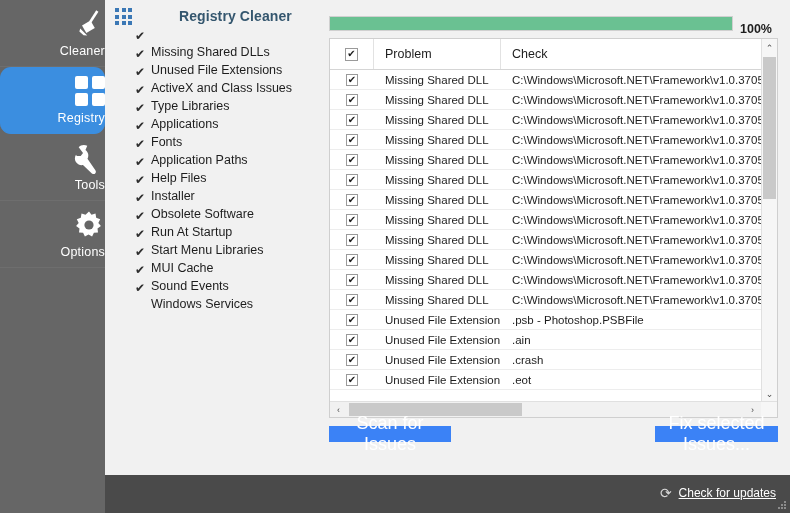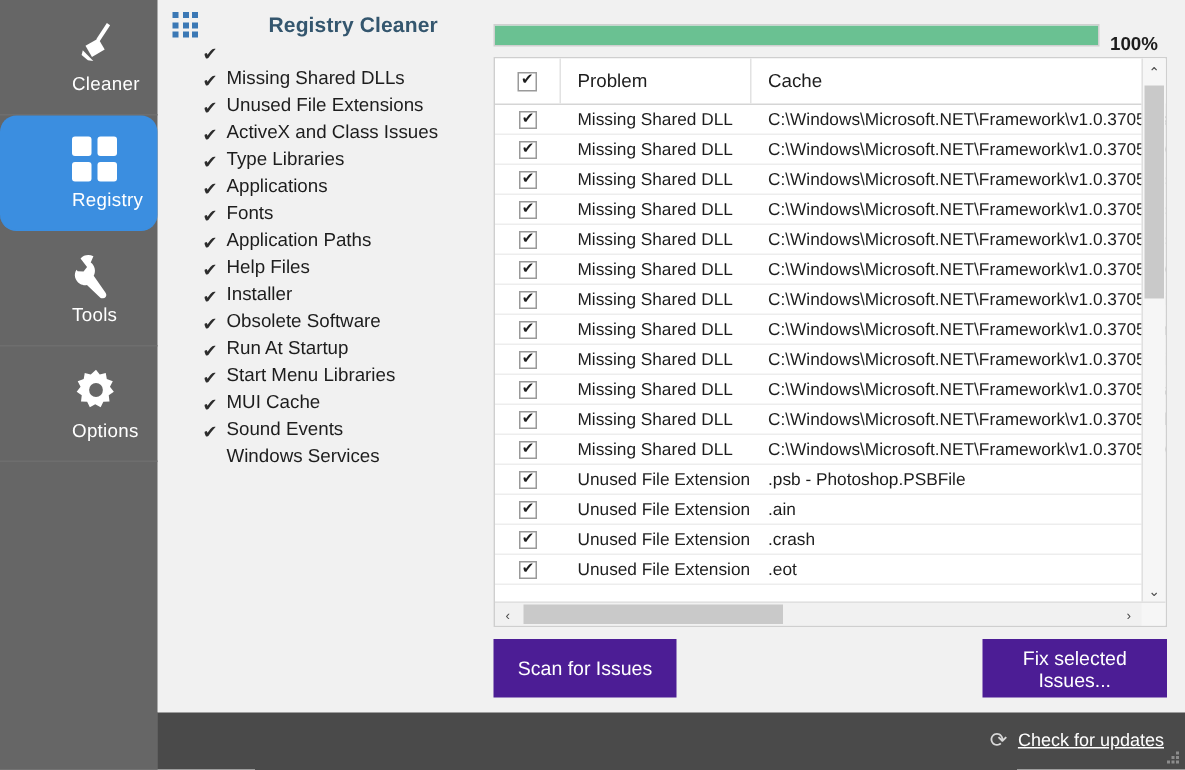--- a/index.html
+++ b/index.html
@@ -26,26 +26,26 @@
     position: absolute;
     left: 0; top: 0;
     width: 105px;
     height: 513px;
     background: #666666;
     z-index: 5;
   }
   .nav-item {
     position: relative;
     width: 105px;
-    height: 77px;
+    height: 67px;
     box-sizing: border-box;
     border-bottom: 1px solid #6e6e6e;
     display: flex;
     flex-direction: column;
-    align-items: flex-start;
+    align-items: flex-end;
     justify-content: center;
     cursor: pointer;
     padding-left: 48px;
   }
   .nav-item.active {
     background: #3b8ee0;
     border-bottom-color: #3b8ee0;
     border-radius: 11px;
   }
   .nav-icon {
@@ -298,24 +298,24 @@
   .hs-corner {
     position: absolute;
     right: 0; top: 0;
     width: 16px; height: 15px;
     background: #f6f6f6;
   }
 
   
   .btn {
     position: absolute;
-    height: 39px;
-    background: #4c1d95;
+    height: 16px;
+    background: #3b82f6;
     color: #ffffff;
-    font-size: 13px;
+    font-size: 18px;
     border: none;
     display: flex;
     align-items: center;
     justify-content: center;
     cursor: pointer;
     font-family: "Liberation Sans", sans-serif;
   }
   .btn-scan { left: 224px; top: 426px; width: 122px; }
   .btn-fix  { right: 12px; top: 426px; width: 123px; }
 
@@ -505,21 +505,21 @@
       <span class="progress-pct">100%</span>
     </div>
 
     <div class="table-panel">
 
       <div class="thead">
         <div class="th c-check">
           <span class="cbox hdr">✔</span>
         </div>
         <div class="th c-prob">Problem</div>
-        <div class="th c-data">Cache</div>
+        <div class="th c-data">Check</div>
       </div>
 
       <div class="tbody">
           <div class="trow">
             <div class="td c-check">
               <span class="cbox">✔</span>
             </div>
             <div class="td c-prob">Missing Shared DLL</div>
             <div class="td c-data">C:\Windows\Microsoft.NET\Framework\v1.0.3705\vsa</div>
           </div>

